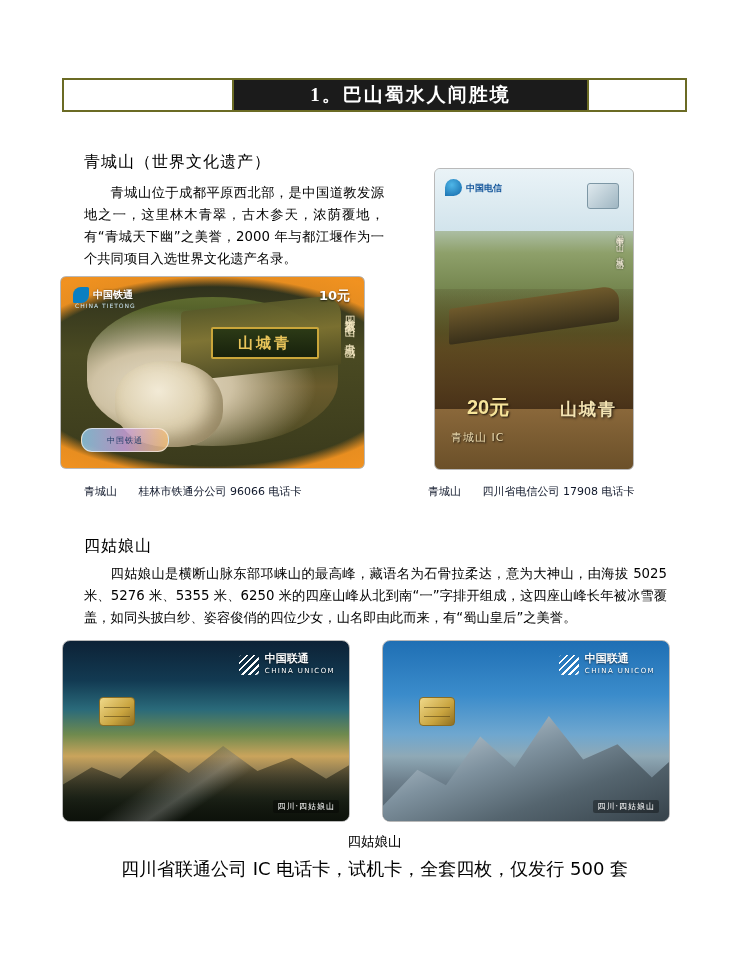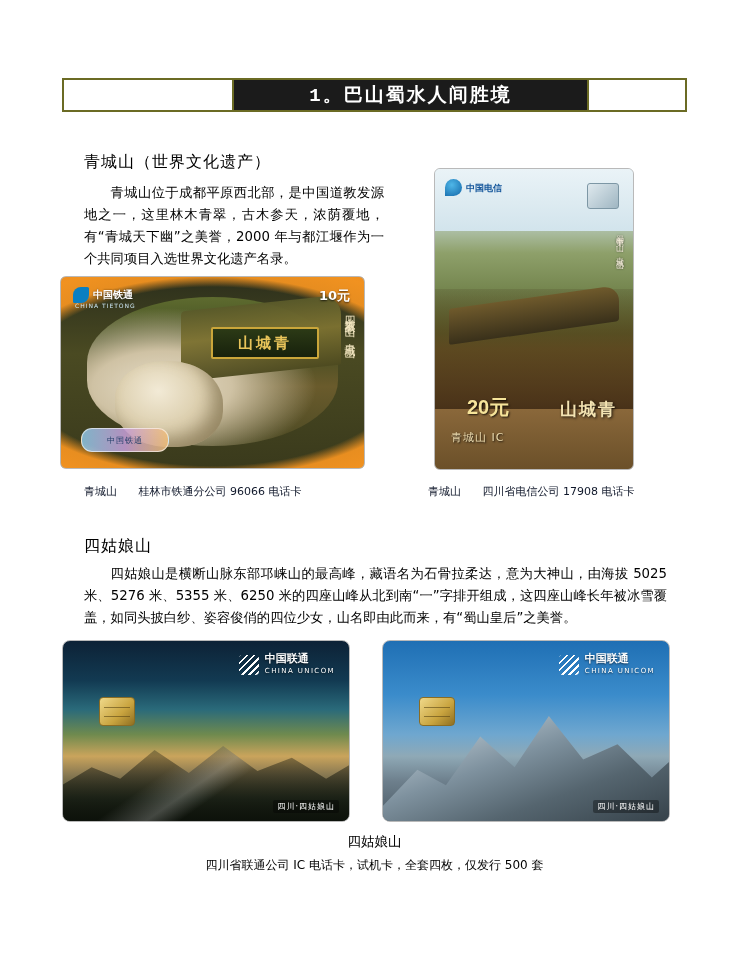--- a/index.html
+++ b/index.html
@@ -41,21 +41,21 @@
   }
   .banner-center {
     flex: 1;
     background: #1b1b1b;
     display: flex;
     align-items: center;
     justify-content: center;
   }
   .banner-title {
     color: #ffffff;
-    font-family: Liberation Mono, monospace;
+    font-family: Liberation Serif, serif;
     font-weight: bold;
     font-size: 19px;
     letter-spacing: 2px;
     white-space: nowrap;
   }
   .banner-right {
     width: 96px;
     background: #ffffff;
     border-left: 2px solid #6b6b24;
   }
@@ -406,21 +406,21 @@
     text-align: center;
     font-family: "DejaVu Sans", "Liberation Sans", sans-serif;
     font-size: 13.5px;
   }
   #cap-sgn-desc {
     position: absolute;
     left: 0; right: 0;
     top: 857px;
     text-align: center;
     font-family: "DejaVu Sans", "Liberation Sans", sans-serif;
-    font-size: 12px;
+    font-size: 18px;
   }
 </style>
 </head>
 <body>
 
 <div class="page">
 
   <div class="banner">
     <div class="banner-left"></div>
     <div class="banner-center">

